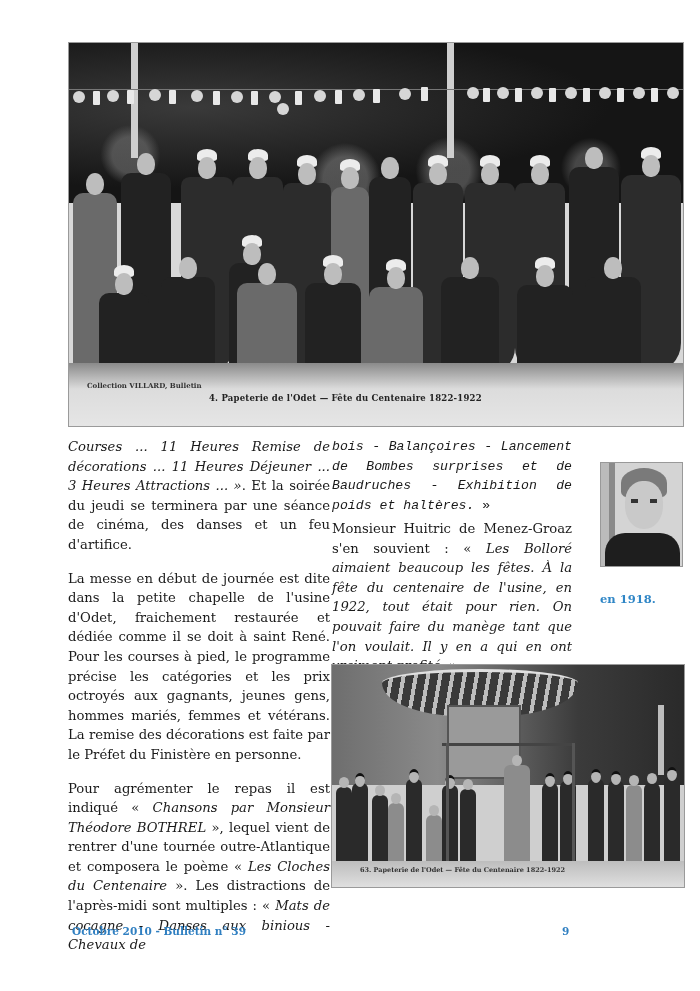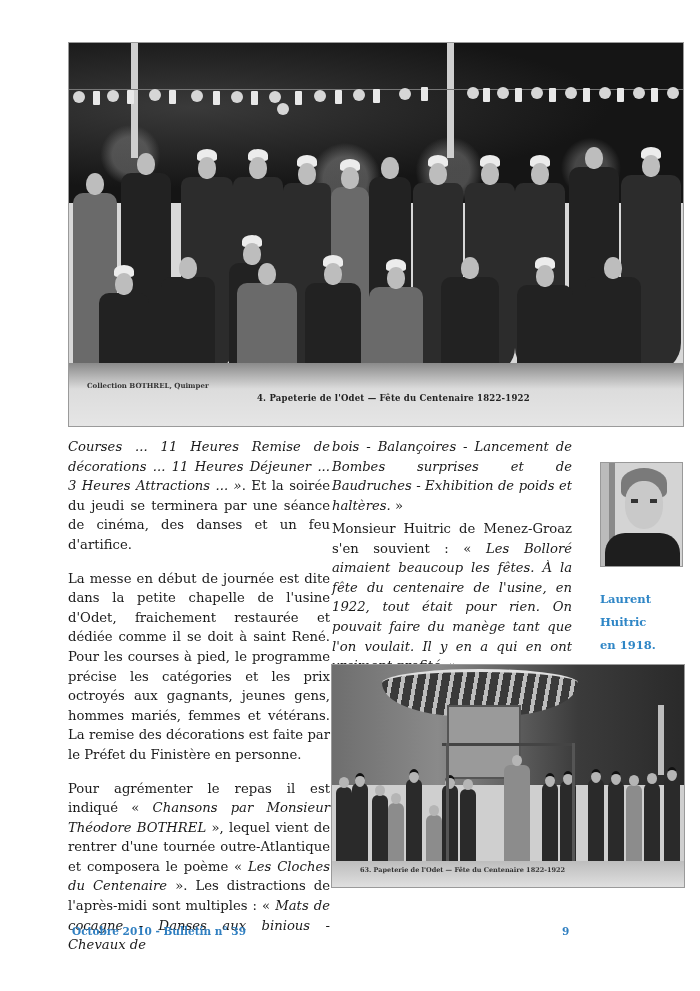--- a/index.html
+++ b/index.html
@@ -30,27 +30,27 @@
                     top: -20px; border-radius: 50% 50% 45% 45%; background: #bdbdbd; }
     .person .coif { position: absolute; left: 50%; width: 20px; height: 12px; margin-left: -10px;
                     top: -28px; border-radius: 50% 50% 20% 20%; background: #ececec; }
     .person.light { background: #6a6a6a; }
     .person.dress { background: #2c2c2c; border-radius: 10px 10px 30px 30px; }
     .grass { position: absolute; left: 0; top: 320px; width: 100%; height: 65px;
              background: linear-gradient(#8a8a8a, #dcdcdc 40%, #e6e6e6); }
     .caption-small { position: absolute; left: 18px; top: 338px; font-size: 7px;
                      font-family: "DejaVu Serif", serif; color: #333; font-weight: bold; }
     .caption-main { position: absolute; left: 140px; top: 350px; font-size: 8.5px;
-                    font-family: "DejaVu Serif", serif; font-weight: bold; color: #222; letter-spacing: .2px; margin-left: 48px; }
+                    font-family: "DejaVu Serif", serif; font-weight: bold; color: #222; letter-spacing: .2px; }
 
     
     .col { position: absolute; font-size: 13.2px; line-height: 19.6px; text-align: justify; }
     .col p { margin: 0 0 14px 0; }
     .col-left { left: 68px; top: 437px; width: 262px; }
-    .col-mid { left: 332px; top: 437px; width: 240px; }
+    .col-mid { left: 332px; top: 437px; width: 240px; font-family: Liberation Mono, monospace; }
     .col-mid-bottom { left: 332px; top: 519px; width: 240px; }
     .it { font-style: italic; }
 
     
     .portrait { position: absolute; left: 600px; top: 462px; width: 83px; height: 105px;
                 box-sizing: border-box; border: 1px solid #999; overflow: hidden;
                 background: linear-gradient(90deg, #bbb 0 8px, #8a8a8a 8px 14px, #d4d4d4 14px); }
     .portrait .hair { position: absolute; left: 20px; top: 5px; width: 46px; height: 30px;
                       border-radius: 50% 50% 20% 20%; background: #7a7a7a; }
     .portrait .face { position: absolute; left: 24px; top: 18px; width: 38px; height: 48px;
@@ -213,21 +213,21 @@
       </div>
     <div class="person" style="left:448px;width:56px;height:88px">
         <div class="coif"></div>
         <div class="head"></div>
       </div>
     <div class="person" style="left:516px;width:56px;height:96px">
         <div class="head"></div>
       </div>
   </div>
   <div class="grass"></div>
-  <div class="caption-small">Collection BOTHREL, Quimper</div>
+  <div class="caption-small">Collection VILLARD, Bulletin</div>
   <div class="caption-main">4. Papeterie de l'Odet — Fête du Centenaire 1822-1922</div>
 </div>
 
 <div class="col col-left">
   <p><span class="it">Courses ... 11 Heures Remise de décorations ... 11 Heures Déjeuner ... 3 Heures Attractions ... »</span><span>. Et la soirée du jeudi se terminera par une séance de cinéma, des danses et un feu d'artifice.</span></p>
   <p>La messe en début de journée est dite dans la petite chapelle de l'usine d'Odet, fraichement restaurée et dédiée comme il se doit à saint René. Pour les courses à pied, le programme précise les catégories et les prix octroyés aux gagnants, jeunes gens, hommes mariés, femmes et vétérans. La remise des décorations est faite par le Préfet du Finistère en personne.</p>
   <p><span>Pour agrémenter le repas il est indiqué « </span><span class="it">Chansons par Monsieur Théodore BOTHREL</span><span> », lequel vient de rentrer d'une tournée outre-Atlantique et composera le poème « </span><span class="it">Les Cloches du Centenaire</span><span> ». Les distractions de l'après-midi sont multiples : « </span><span class="it">Mats de cocagne - Danses aux binious - Chevaux de</span></p>
 </div>
 
 <div class="col col-mid">
@@ -237,21 +237,20 @@
   <p><span>Monsieur Huitric de Menez-Groaz s'en souvient : « </span><span class="it">Les Bolloré aimaient beaucoup les fêtes. À la fête du centenaire de l'usine, en 1922, tout était pour rien. On pouvait faire du manège tant que l'on voulait. Il y en a qui en ont vraiment profité.</span><span> »</span></p>
 </div>
 
 <div class="portrait">
   <div class="hair"></div>
   <div class="face"></div>
   <div class="eyes"></div>
   <div class="body"></div>
 </div>
 <div class="portrait-caption">
-  <div>Laurent Huitric</div>
   <div>en 1918.</div>
 </div>
 
 <div class="photo-bottom">
   <div class="trees"></div>
   <div class="carousel-top"></div>
   <div class="carousel-core"></div>
   <div class="post"></div>
   <div class="bcrowd">
     <div class="bperson" style="left:4px;height:78px">

